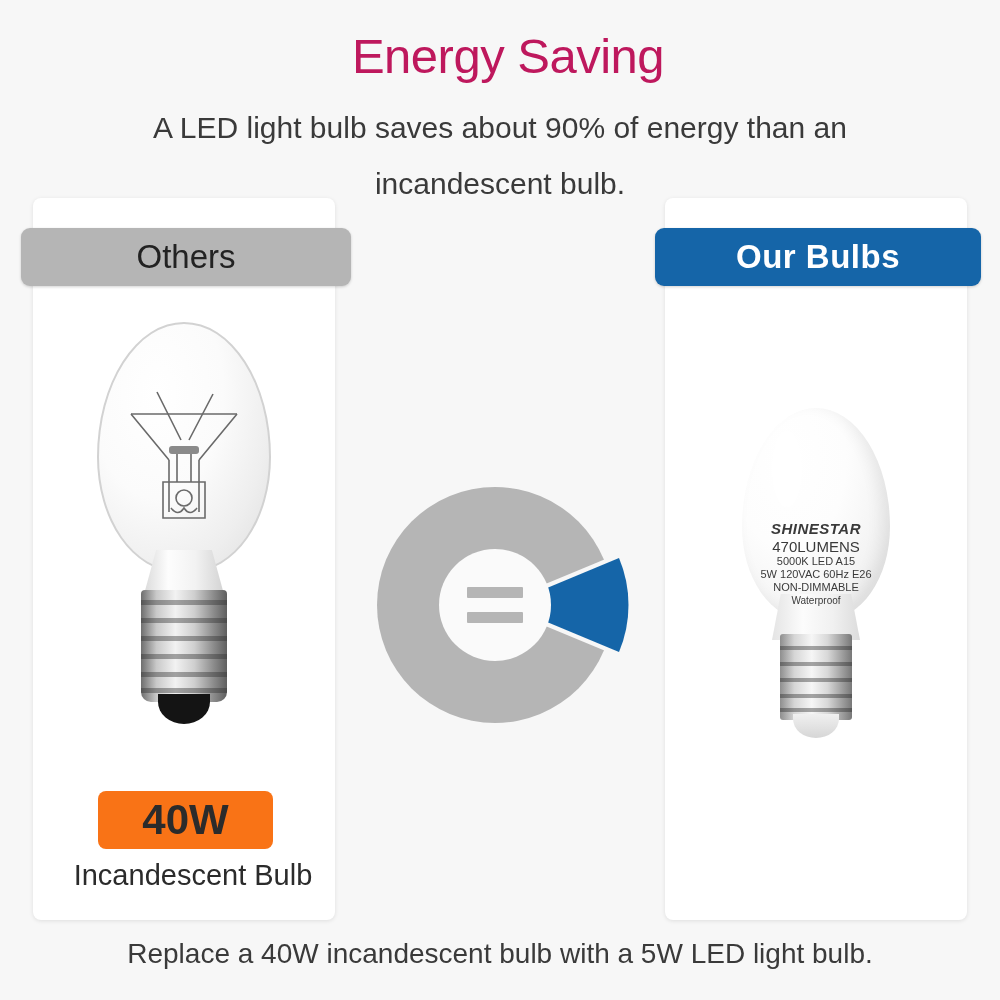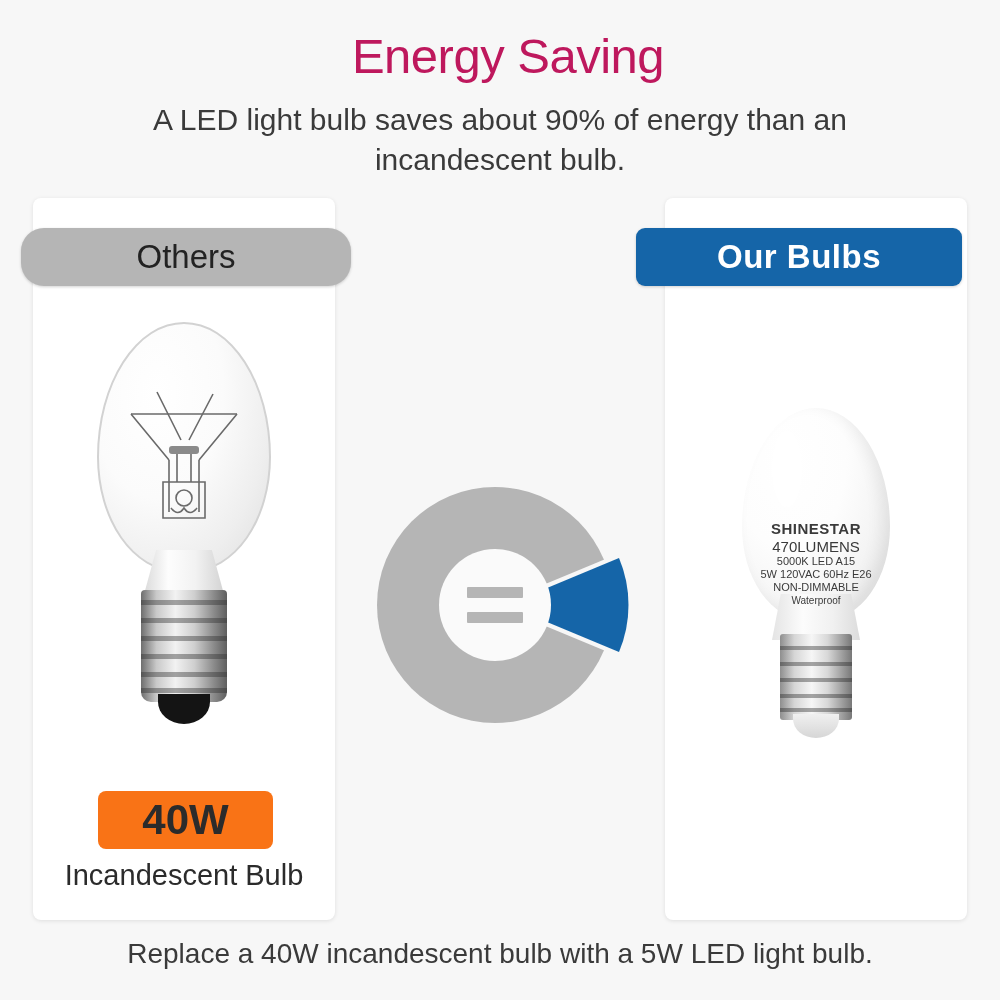--- a/index.html
+++ b/index.html
@@ -30,21 +30,21 @@
     letter-spacing: -0.5px;
     margin-left: 8px;
   }
   .subhead {
     position: absolute;
     top: 100px;
     left: 130px;
     width: 740px;
     text-align: center;
     font-size: 30px;
-    line-height: 40px;
+    line-height: 56px;
     color: #3a3a3a;
   }
 
   
   .card {
     position: absolute;
     top: 198px;
     height: 722px;
     background: #ffffff;
     border-radius: 8px;
@@ -63,24 +63,23 @@
     align-items: center;
     justify-content: center;
     font-size: 33px;
     box-shadow: 0 1px 3px rgba(0,0,0,0.18);
   }
   .banner-others {
     left: 21px;
     width: 330px;
     background: #b5b5b5;
     color: #222222;
-    border-radius: 23px;
   }
   .banner-ours {
-    left: 636px;
+    left: 655px;
     width: 326px;
     background: #1565a8;
     color: #ffffff;
     font-weight: bold;
     letter-spacing: 0.5px;
   }
 
   
   .bulb-stage {
     position: absolute;
@@ -179,20 +178,21 @@
   .led-label {
     position: absolute;
     left: 0; top: 112px;
     width: 160px;
     text-align: center;
     color: #3a3a3a;
   }
   .led-brand {
     font-size: 15px;
     font-weight: bold;
+    font-style: italic;
     letter-spacing: 0.5px;
   }
   .led-lumens { font-size: 15px; margin-top: 1px; }
   .led-spec   { font-size: 11px; line-height: 13px; }
   .led-small  { font-size: 10px; margin-top: 1px; }
   .led-base {
     position: absolute;
     left: 44px; top: 226px;
     width: 72px; height: 86px;
     background: linear-gradient(90deg,#8e8e8e 0%,#d6d6d6 20%,#f6f6f6 44%,#d8d8d8 66%,#9a9a9a 88%,#787878 100%);
@@ -256,20 +256,21 @@
     background: #1565a8;
     color: #ffffff;
   }
   .bulb-caption {
     position: absolute;
     top: 859px;
     width: 302px;
     text-align: center;
     font-size: 29px;
     color: #2b2b2b;
+    padding-left: 9px;
   }
   .caption-left  { left: 33px; }
   .caption-right { left: 665px; }
 
   
   .footer-note {
     position: absolute;
     top: 938px;
     left: 0;
     width: 1000px;

